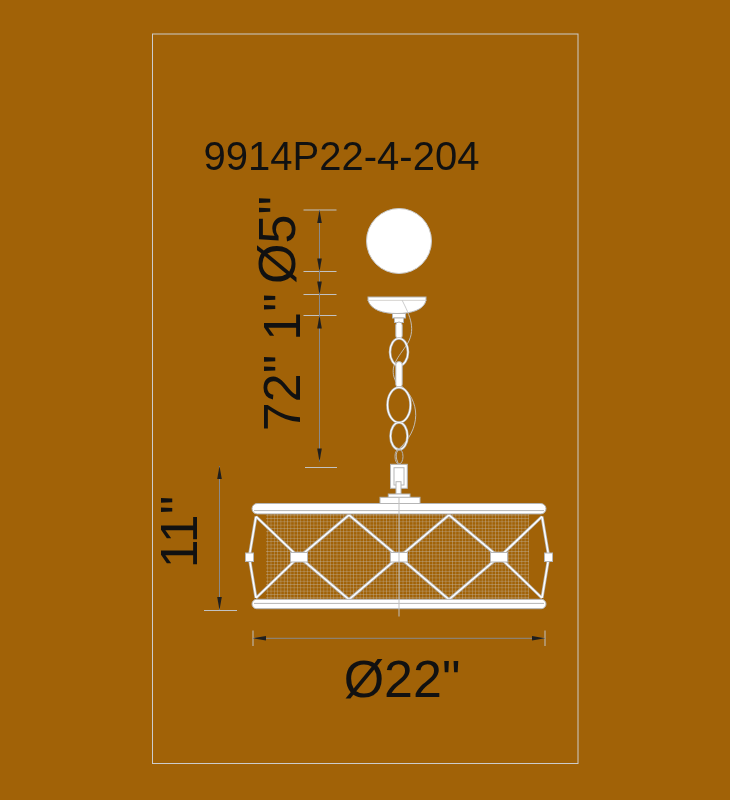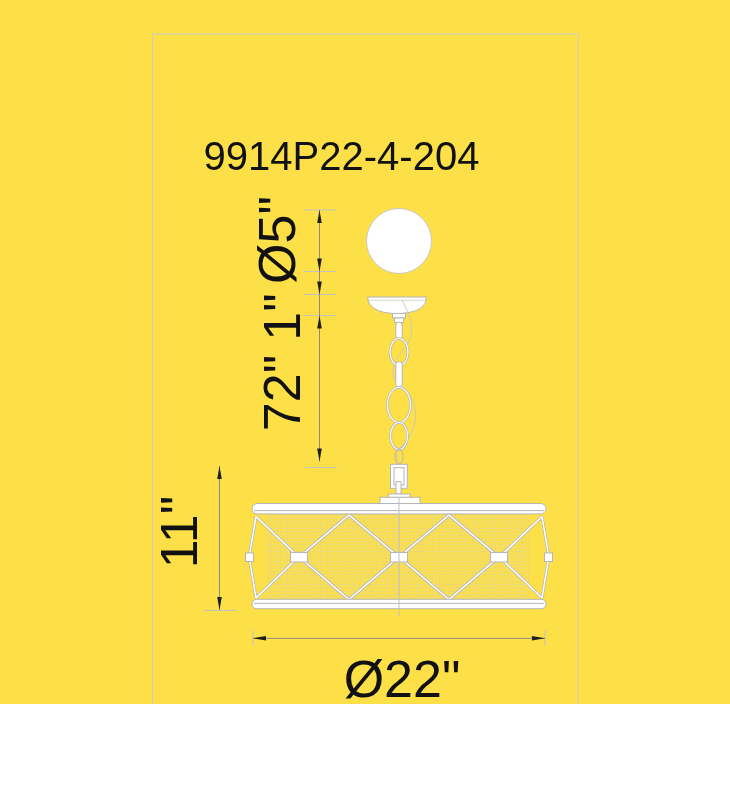--- a/index.html
+++ b/index.html
@@ -1,16 +1,16 @@
 <!DOCTYPE html>
 <html><head>
 <meta charset="utf-8">
 <style>
   html,body{margin:0;padding:0;background:#ffffff;}
-  .canvas{position:relative;width:730px;height:704px;background:#fde047;overflow:hidden;
+  .canvas{position:relative;width:730px;height:800px;background:#a16207;overflow:hidden;
           font-family:"Liberation Sans", sans-serif;text-align:center;}
   svg text{font-family:"Liberation Sans", sans-serif;}
   .model-text{font-size:40px;}
   .dim-text{font-size:52px;}
 </style>
 </head>
 <body>
 
 <div class="canvas">
 <svg width="730" height="800" viewBox="0 0 730 800" xmlns="http://www.w3.org/2000/svg">

